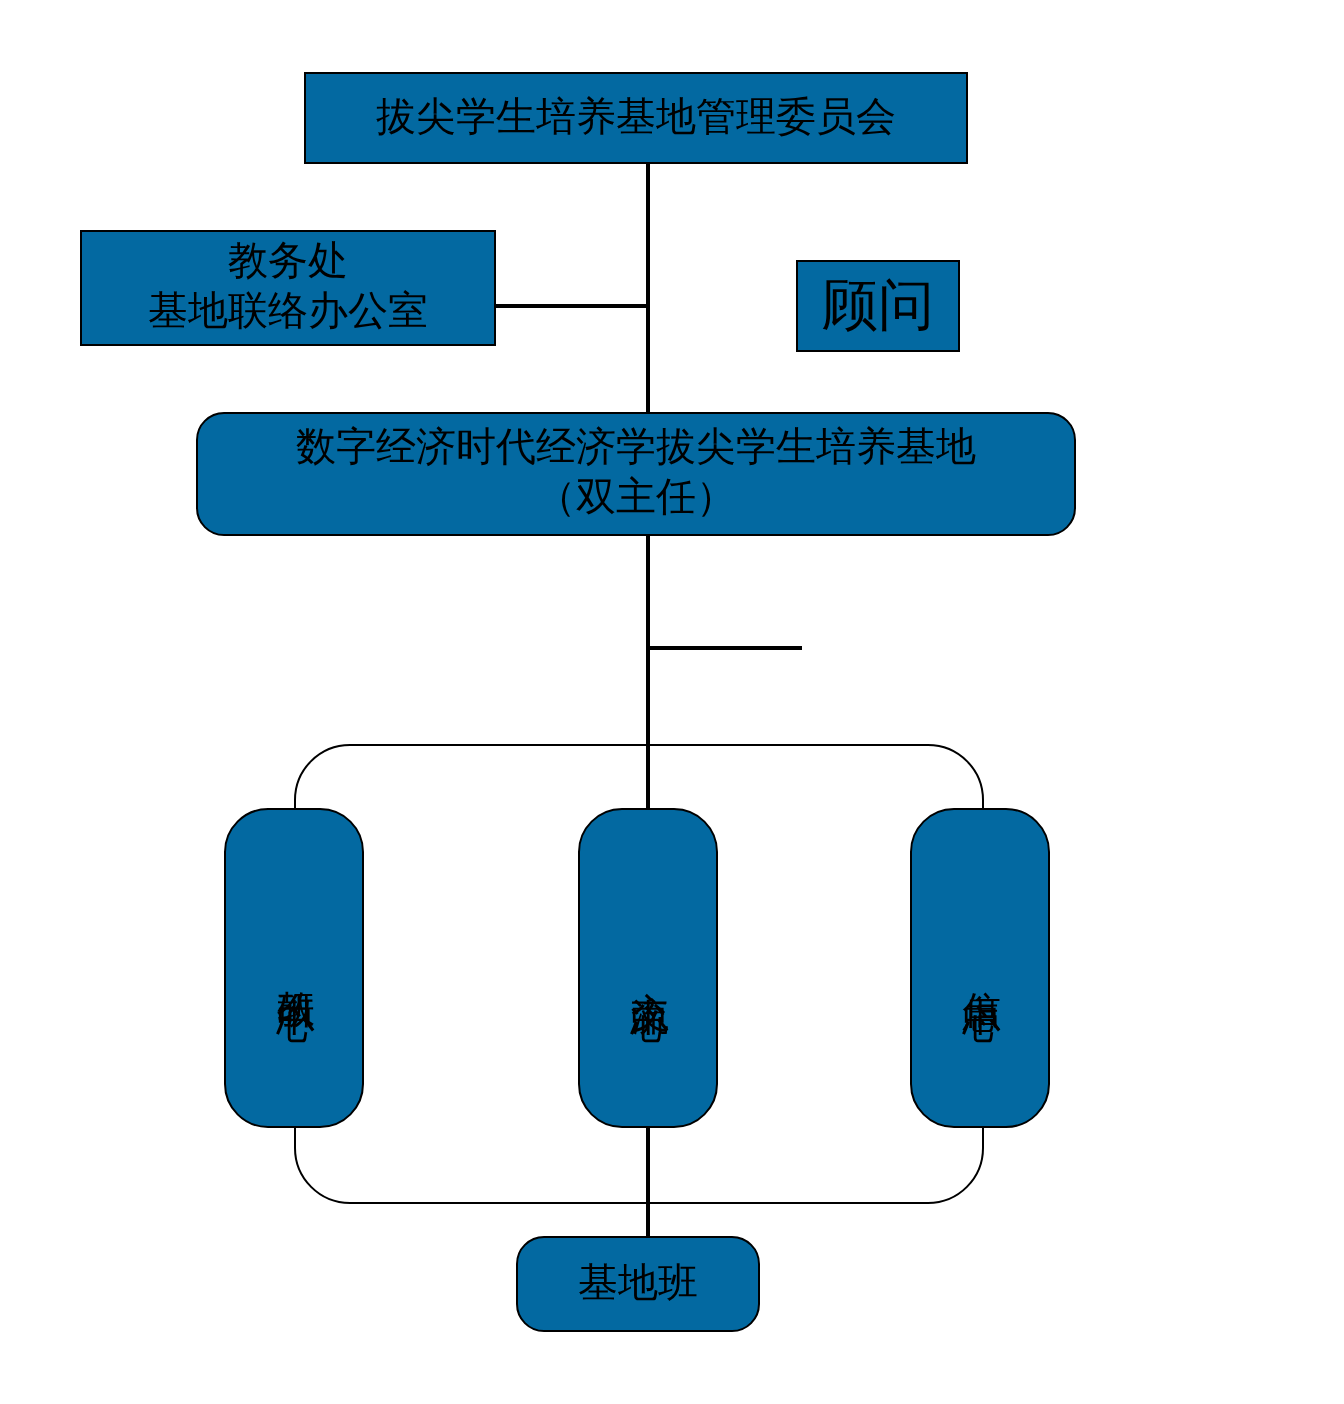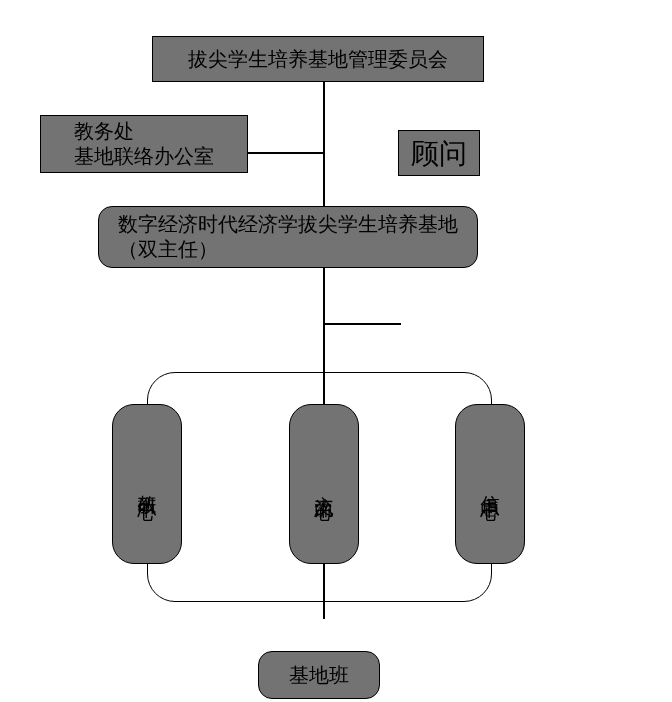--- a/index.html
+++ b/index.html
@@ -16,24 +16,25 @@
   }
   #diagram {
     position: relative;
     width: 672px;
     height: 702px;
   }
   .node {
     position: absolute;
     box-sizing: border-box;
     border: 1.4px solid #000000;
-    background: #737373;
+    background: #0369a1;
     display: flex;
     align-items: center;
     justify-content: center;
+    text-align: center;
     line-height: 1.25;
     z-index: 2;
   }
   .node .label {
     display: block;
     white-space: pre-line;
   }
   .rounded {
     border-radius: 14px;
   }
@@ -51,26 +52,26 @@
     background: #000000;
     z-index: 1;
   }
   .h-line { height: 1.6px; }
   .v-line { width: 1.6px; }
 
   
   #node-committee   { left:152px; top:36px;  width:332px; height:46px;  font-size:20px; }
   #node-office      { left:40px;  top:115px; width:208px; height:58px;  font-size:20px; }
   #node-advisor     { left:398px; top:130px; width:82px;  height:46px;  font-size:28px; }
-  #node-base        { left:98px;  top:206px; width:380px; height:62px;  font-size:20px; }
+  #node-base        { left:98px;  top:206px; width:440px; height:62px;  font-size:20px; }
   #node-college     { left:400px; top:300px; width:150px; height:48px;  font-size:20px; }
   #node-teaching    { left:112px; top:404px; width:70px;  height:160px; font-size:19px; }
   #node-exchange    { left:289px; top:404px; width:70px;  height:160px; font-size:19px; }
   #node-info        { left:455px; top:404px; width:70px;  height:160px; font-size:19px; }
-  #node-class       { left:258px; top:618px; width:122px; height:48px;  font-size:20px;margin-top:33px; }
+  #node-class       { left:258px; top:618px; width:122px; height:48px;  font-size:20px; }
 
   
   #line-committee-down   { left:323px; top:82px;  height:124px; }
   #line-office-right     { left:248px; top:152px; width:76px; }
   #line-base-down        { left:323px; top:268px; height:150px; }
   #line-college-left     { left:323px; top:323px; width:78px; }
   #line-mid-to-class     { left:323px; top:545px; height:74px; }
 
   
   #group-bracket {

